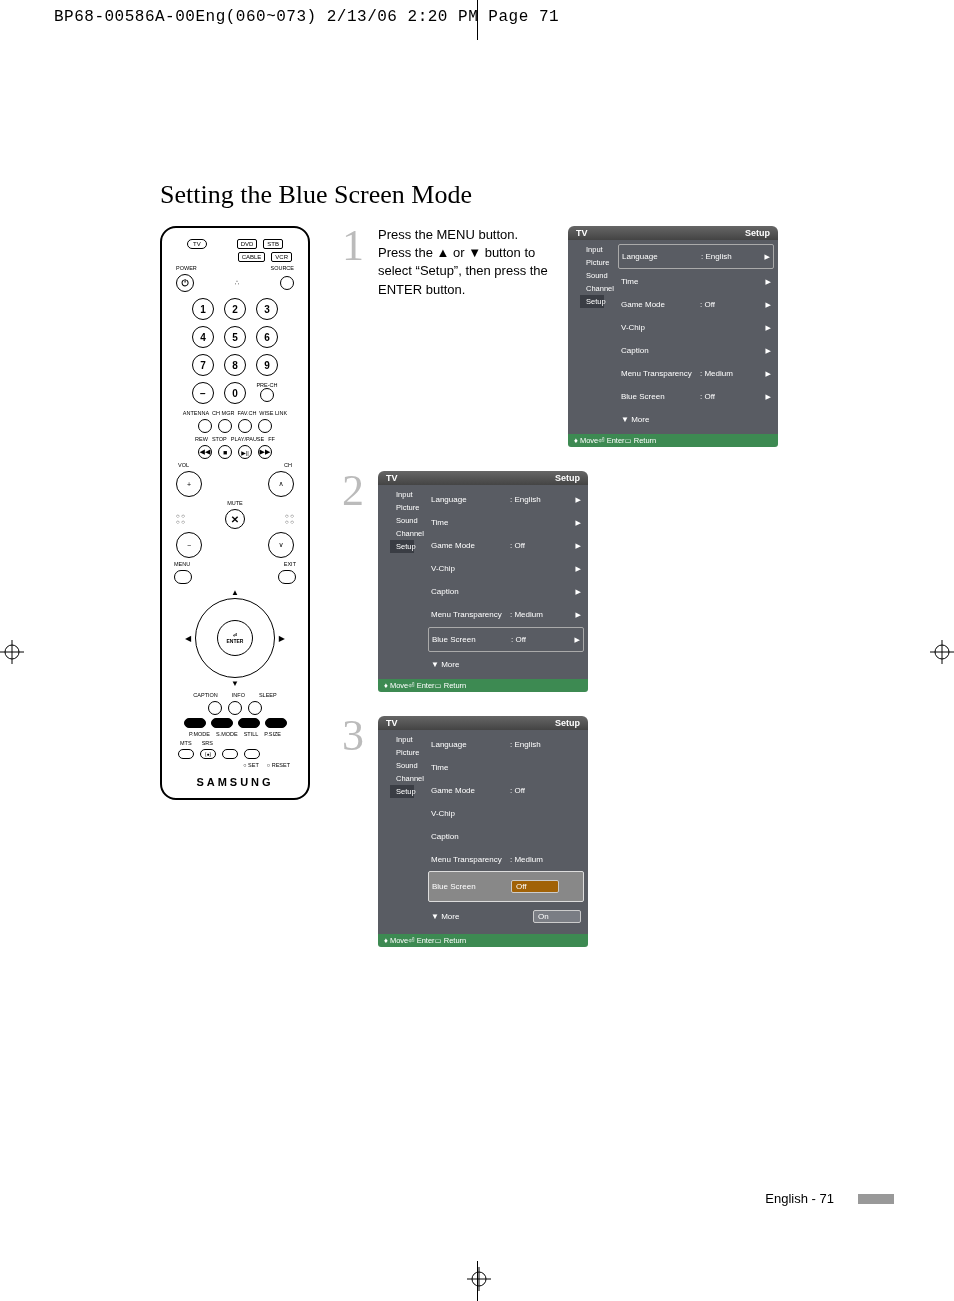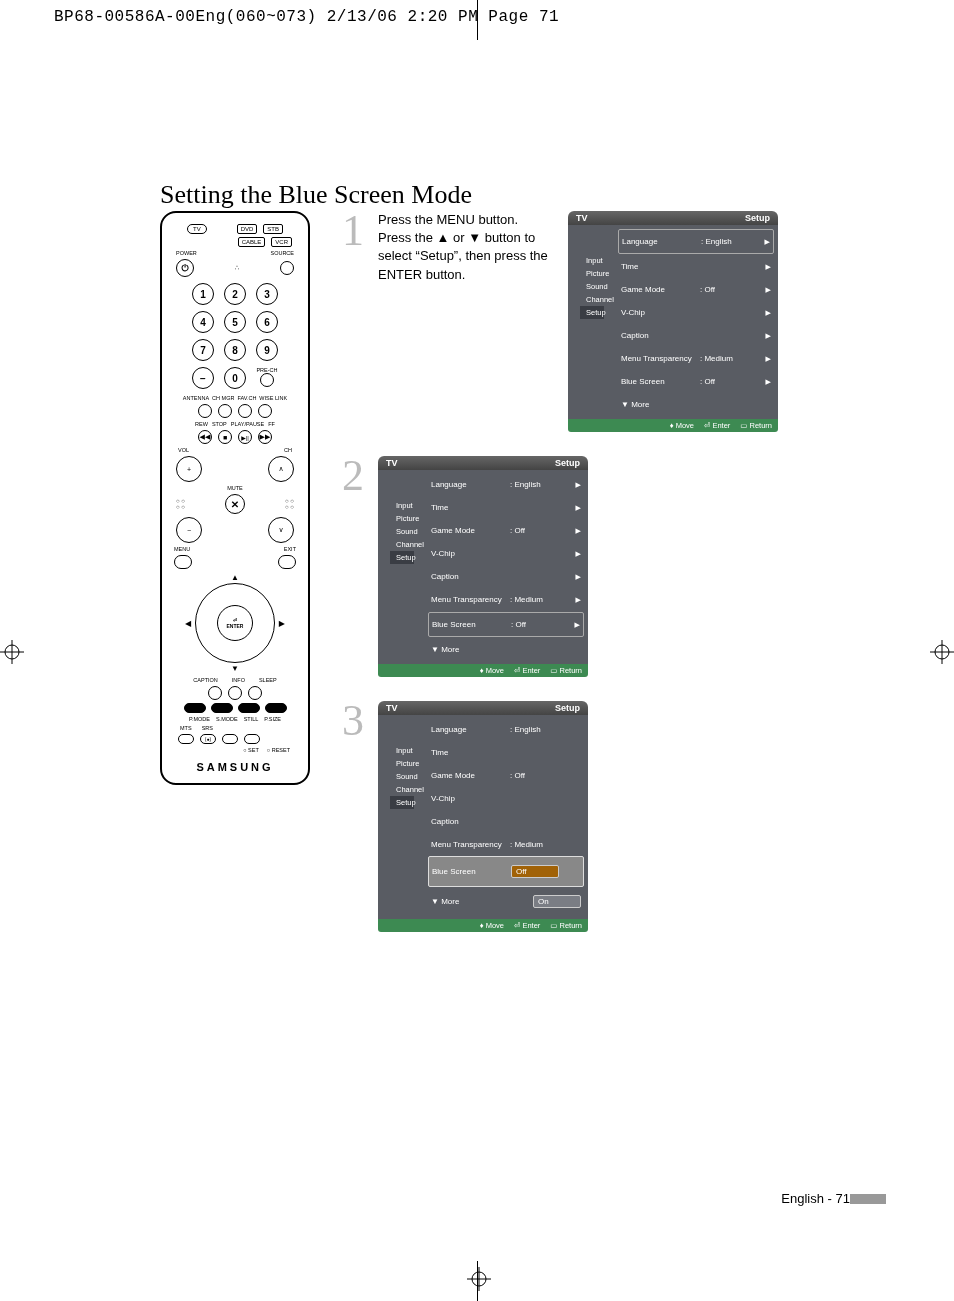--- a/index.html
+++ b/index.html
@@ -30,21 +30,21 @@
   .page {
     position:absolute;
     top:180px;
     left:160px;
     width:720px;
   }
   h1 {
     font-family: Georgia, 'Times New Roman', serif;
     font-size: 26px;
     font-weight: normal;
-    margin-bottom: 1px;
+    margin-bottom: 16px;
   }
   .intro {
     font-size: 14px;
     line-height: 1.45;
     margin-bottom: 28px;
     max-width: 700px;
   }
   .body-columns { display:flex; gap:28px; }
   .remote-col { width:150px; }
   .steps-col { flex:1; }
@@ -75,43 +75,43 @@
   .brand { font-family: Arial; font-weight:bold; letter-spacing:3px; font-size:11px; margin-top:8px;}
 
   
   .step { display:flex; gap:14px; margin-bottom:24px; align-items:flex-start;}
   .stepnum { font-family:Georgia,'Times New Roman',serif; font-size:44px; color:#bbb; font-weight:normal; line-height:0.9; width:26px; text-align:right;}
   .steptext { font-size:13px; line-height:1.4; width:176px; }
   .steptext p { margin-bottom:12px; }
   .osd { width:210px; font-size:8.5px; color:#fff; }
   .osd-title { background:linear-gradient(#666,#444); border-radius:6px 6px 0 0; padding:2px 8px; display:flex; justify-content:space-between; font-weight:bold; font-size:9px;}
   .osd-body { background:#595c63; display:flex; }
-  .osd-side { width:48px; padding:3px 12px;margin-top:26px; }
+  .osd-side { width:48px; padding:3px 12px; }
   .osd-side-item { padding:2px 4px; display:flex; align-items:center; gap:2px; font-size:7.5px;}
   .osd-side-item.active { background:#3a3d44; }
   .osd-main { flex:1; padding:3px 4px 3px 2px; }
   .osd-row { display:flex; align-items:center; padding:7px 3px; font-size:8px; gap:3px;}
   .osd-row .k { flex:0 0 76px; }
   .osd-row .v { flex:1; }
   .osd-row .arr { font-size:7px; }
   .osd-row.boxed { border:1px solid #aaa; border-radius:2px; margin:1px 0;}
   .osd-row.sel { background:#888; border:1px solid #ddd; border-radius:2px;}
-  .osd-foot { background:#3d8a52; padding:2px 6px; display:flex; justify-content:flex-end; gap:10px; font-size:7.5px; border-radius:0 0 3px 3px;}
+  .osd-foot { background:#3d8a52; padding:2px 6px; display:flex; font-size:7.5px; border-radius:0 0 3px 3px;}
   .osd-opt { border:1px solid #ccc; background:#7a7d84; border-radius:2px; padding:1px 4px; margin:1px 0; font-size:8px; display:block; text-align:left; width:48px;}
   .osd-opt.sel { background:#a16207; }
   .icon-sq { width:8px; height:8px; background:#888; border-radius:2px; display:inline-block;}
 
   .footer {
     position:absolute;
     bottom:95px;
-    right:68px;
+    right:60px;
     font-size:13px;
     display:flex;
     align-items:center;
-    gap:0;
+    gap:24px;
   }
   .footer-bar { width:36px; height:10px; background:#999; }
 </style>
 </head>
 <body>
 
 <div class="crop-header">BP68-00586A-00Eng(060~073)  2/13/06  2:20 PM  Page 71</div>
 <div class="crop-mark-top"></div>
 <div class="crop-mark-bottom"></div>
 <svg class="regmark reg-left">

